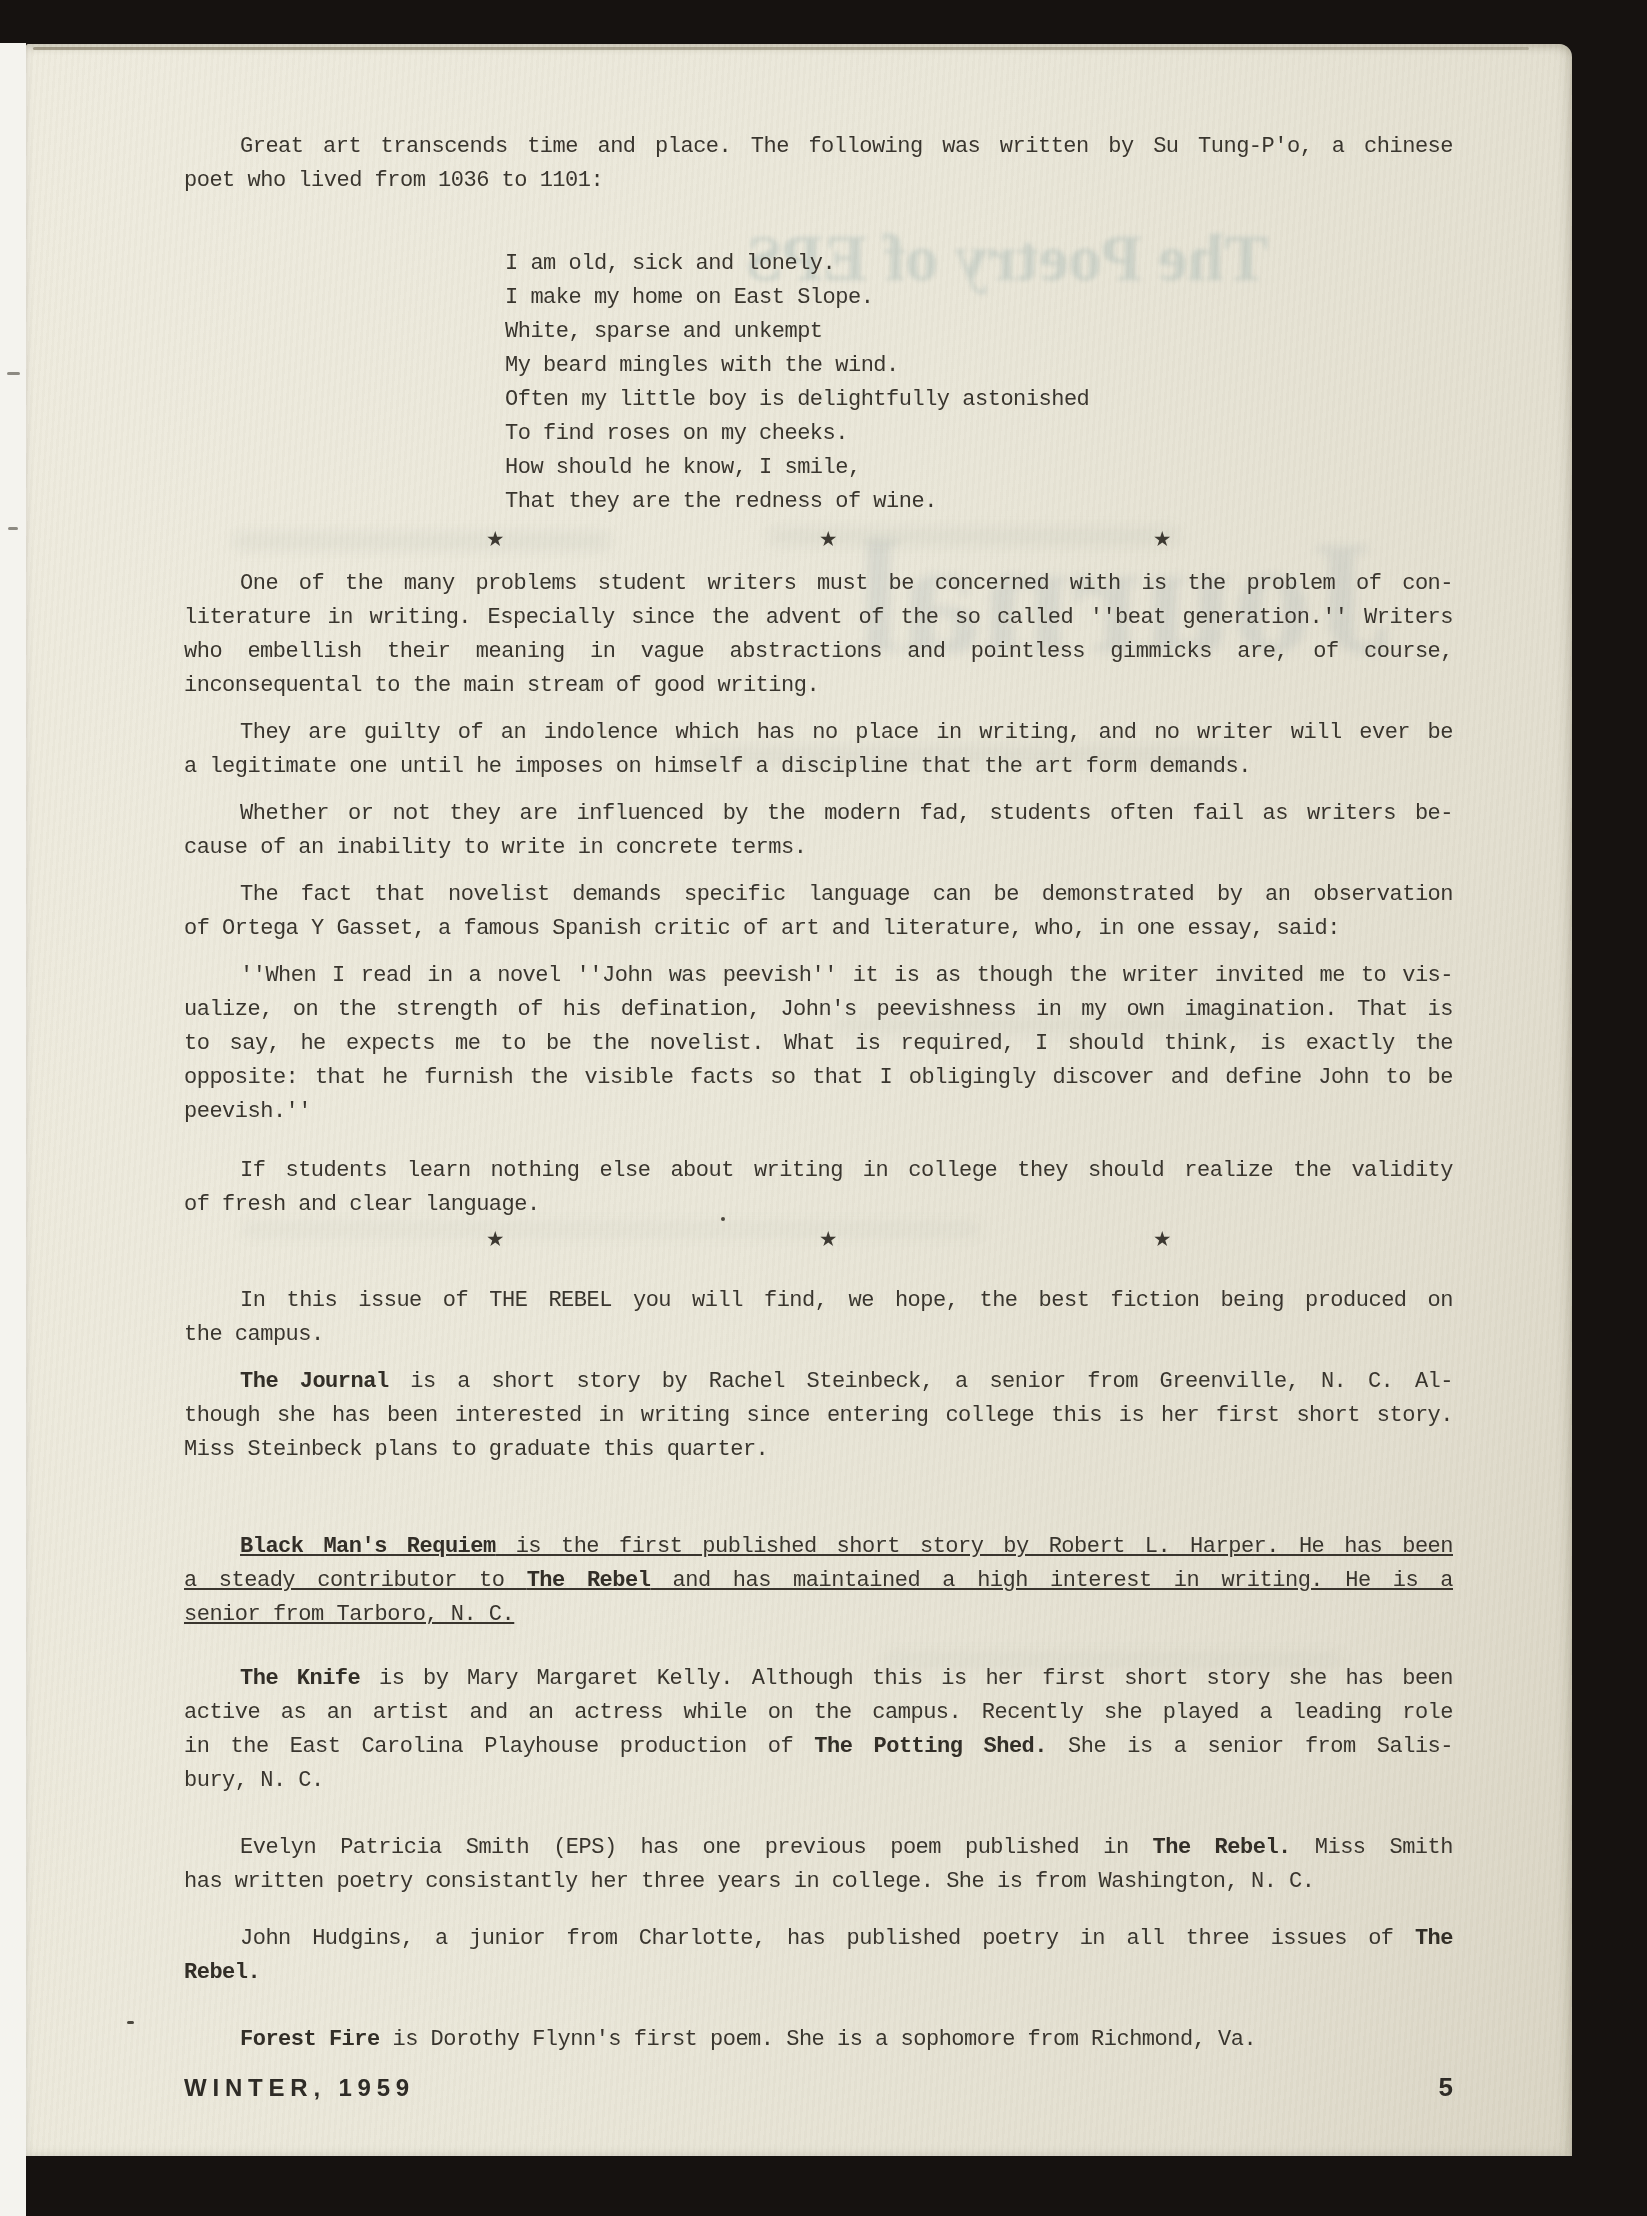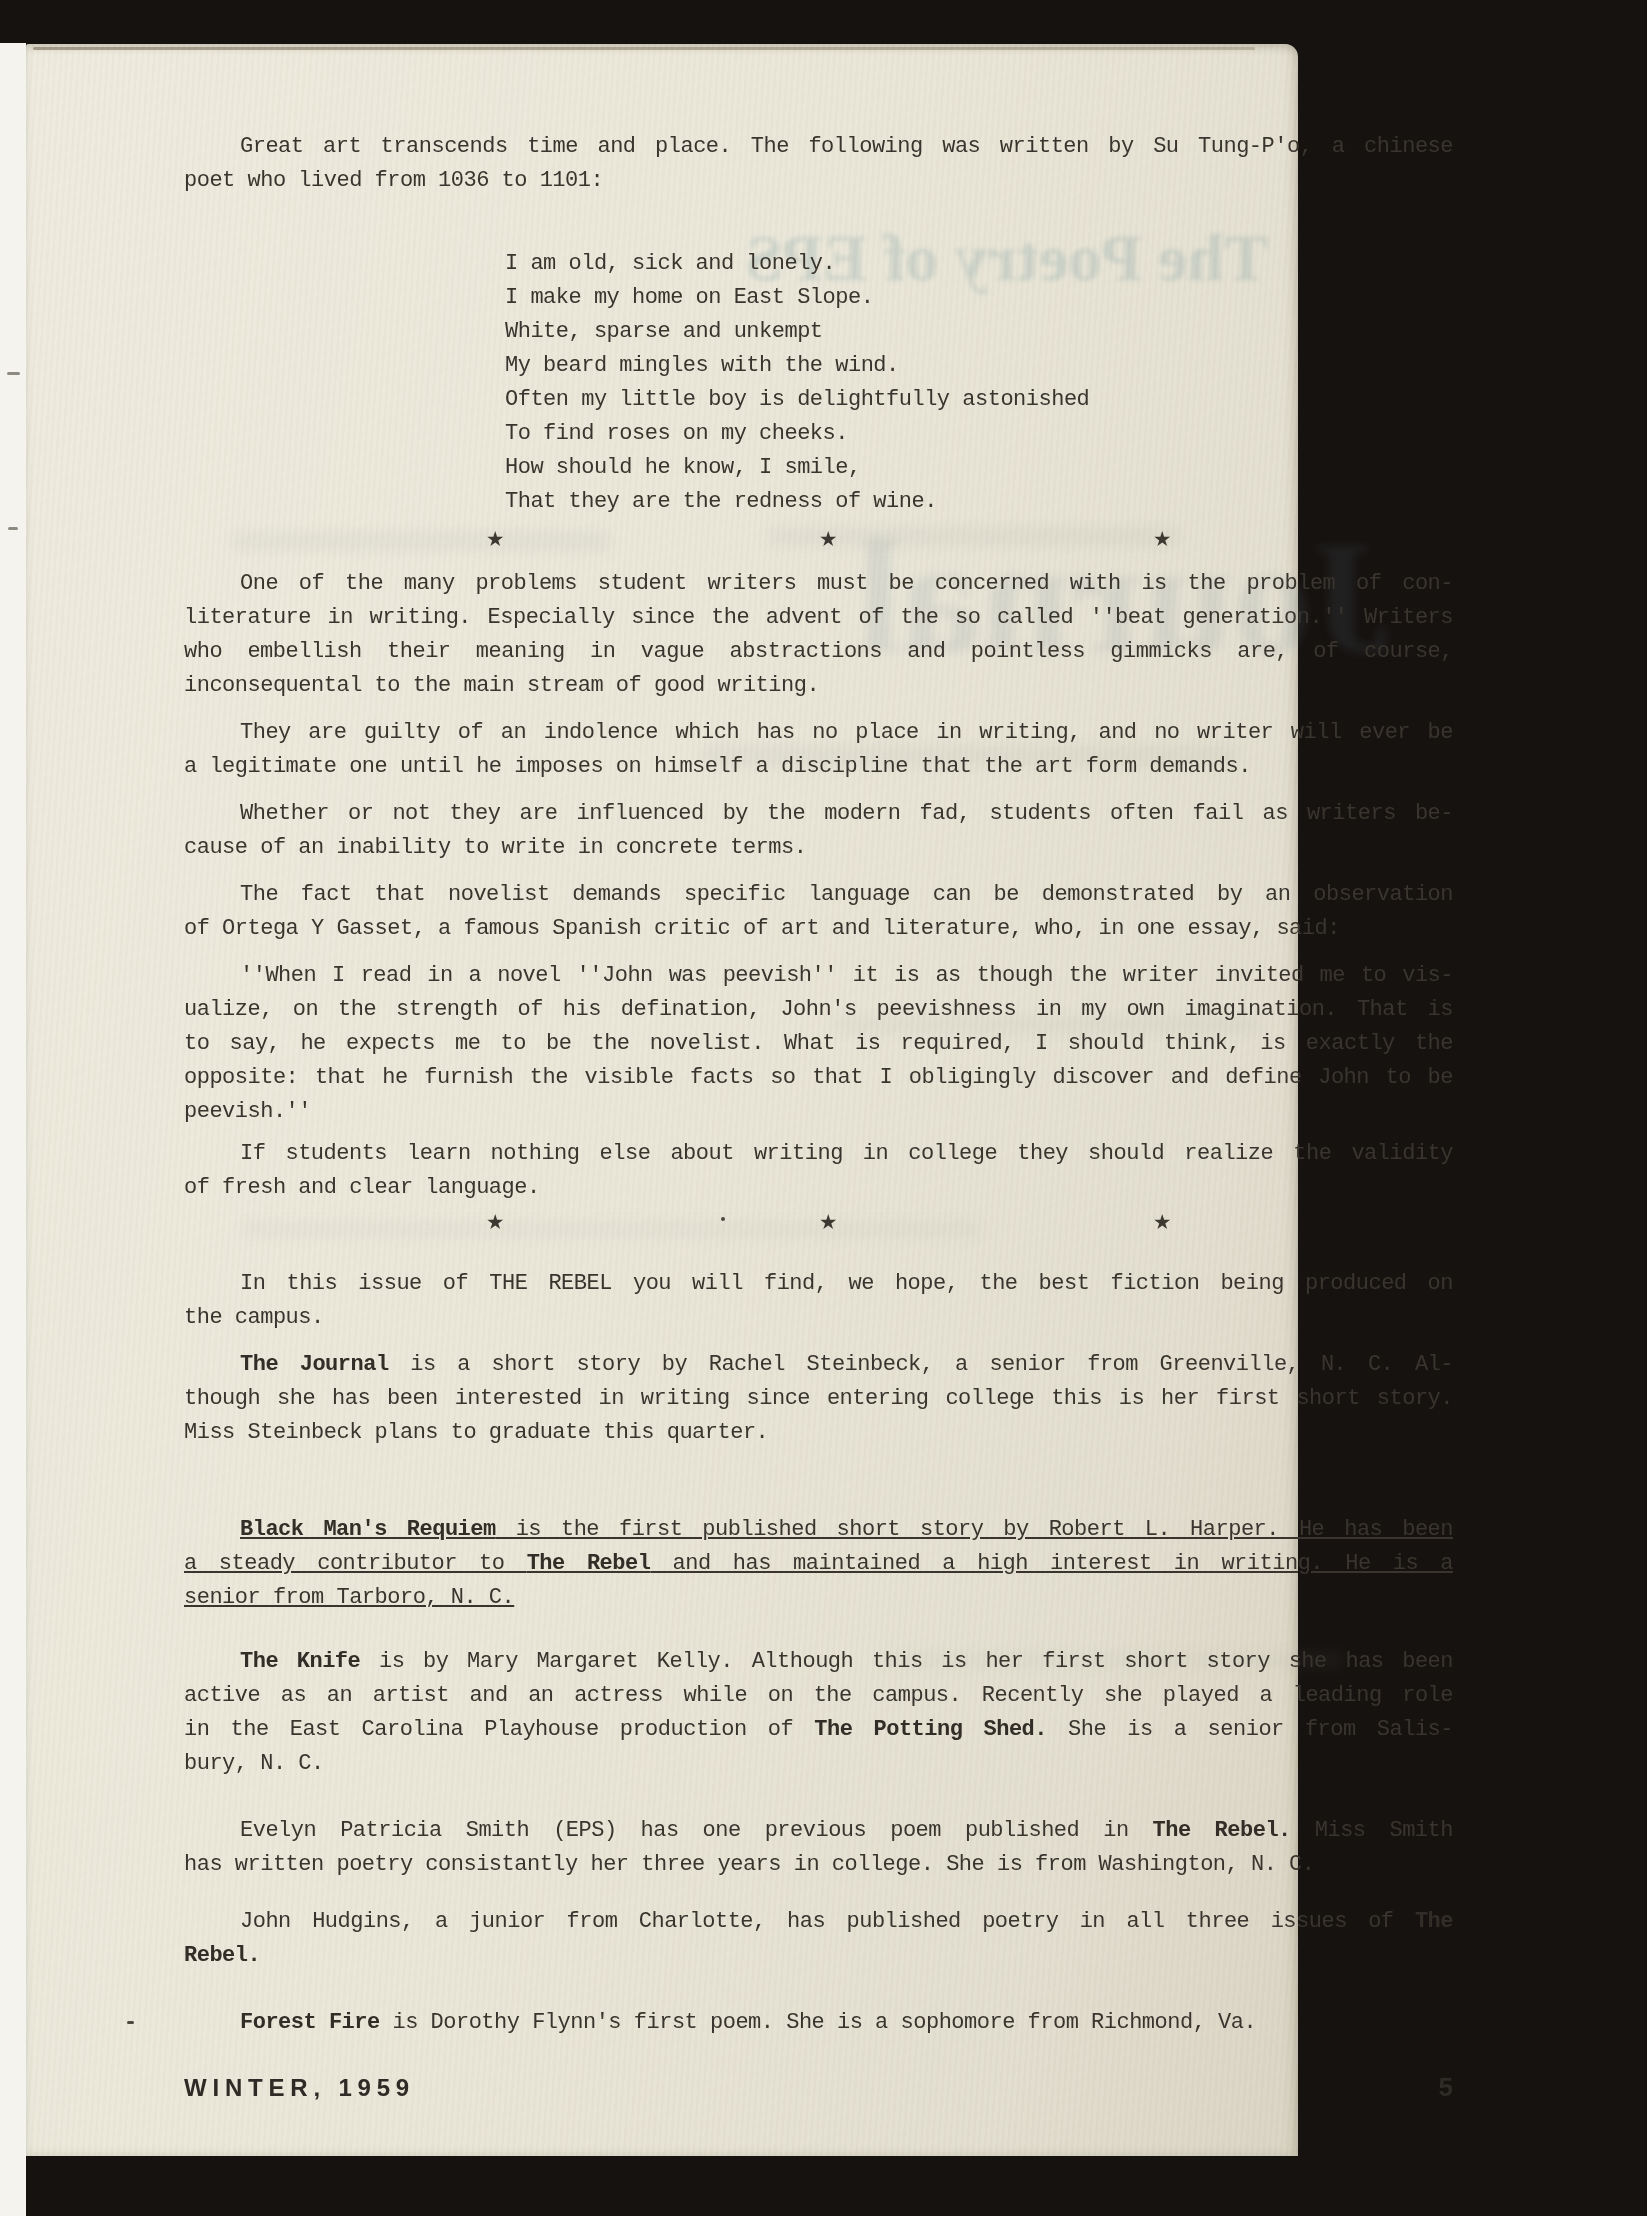--- a/index.html
+++ b/index.html
@@ -13,21 +13,21 @@
 
   
   .scanner-strip {
     position:absolute; left:0; top:43px; width:26px; height:2174px;
     background:#f4f3ee;
   }
   .strip-tick { position:absolute; background:#6b675e; opacity:.75; border-radius:1.6px; }
 
   
   .paper {
-    position:absolute; left:26px; top:44px; width:1272px; height:2112px;
+    position:absolute; left:26px; top:44px; width:1546px; height:2112px;
     background:linear-gradient(103deg, #eeebde 0%, #e9e6d8 48%, #e2decf 82%, #d9d4c3 100%);
     border-radius:2.5px 13px 0 0;
     box-shadow: inset 0 3.3px 7.4px rgba(95,85,62,.22),
                 inset -5px 0 11.5px rgba(88,78,58,.16),
                 inset 2.5px 0 5px rgba(255,255,255,.35);
   }
   
   .paper-top-edge {
     position:absolute; left:6.6px; right:43px; top:3.3px; height:2.5px;
     background:linear-gradient(to right, rgba(112,102,80,.55), rgba(112,102,80,.30));
@@ -71,21 +71,21 @@
   .stars { position:relative; height:30px; }
   .stars .star {
     position:absolute; top:0; line-height:30px; font-size:20.6px; color:#3d3932;
     font-family:"DejaVu Sans", sans-serif;
   }
   .star.s1 { left:302px; } .star.s2 { left:635px; } .star.s3 { left:969px; }
   .stars.row1 { margin-top:5px; }
   .stars.row2 { margin-top:1.6px; }
 
   .gap16 { margin-top:13px; }
-  .gap10 { margin-top:8px; }
+  .gap10 { margin-top:25px; }
   .gap28 { margin-top:23px; }
   .gap36 { margin-top:30px; }
   .gap40 { margin-top:33px; }
   .gap76 { margin-top:63px;text-decoration:underline; }
 
   .footer {
     position:absolute; left:158px; top:2028px; width:1269px;
     display:flex; justify-content:space-between; align-items:baseline;
     font-family:"Liberation Sans", sans-serif; font-weight:bold; color:#2e2b26;
   }

